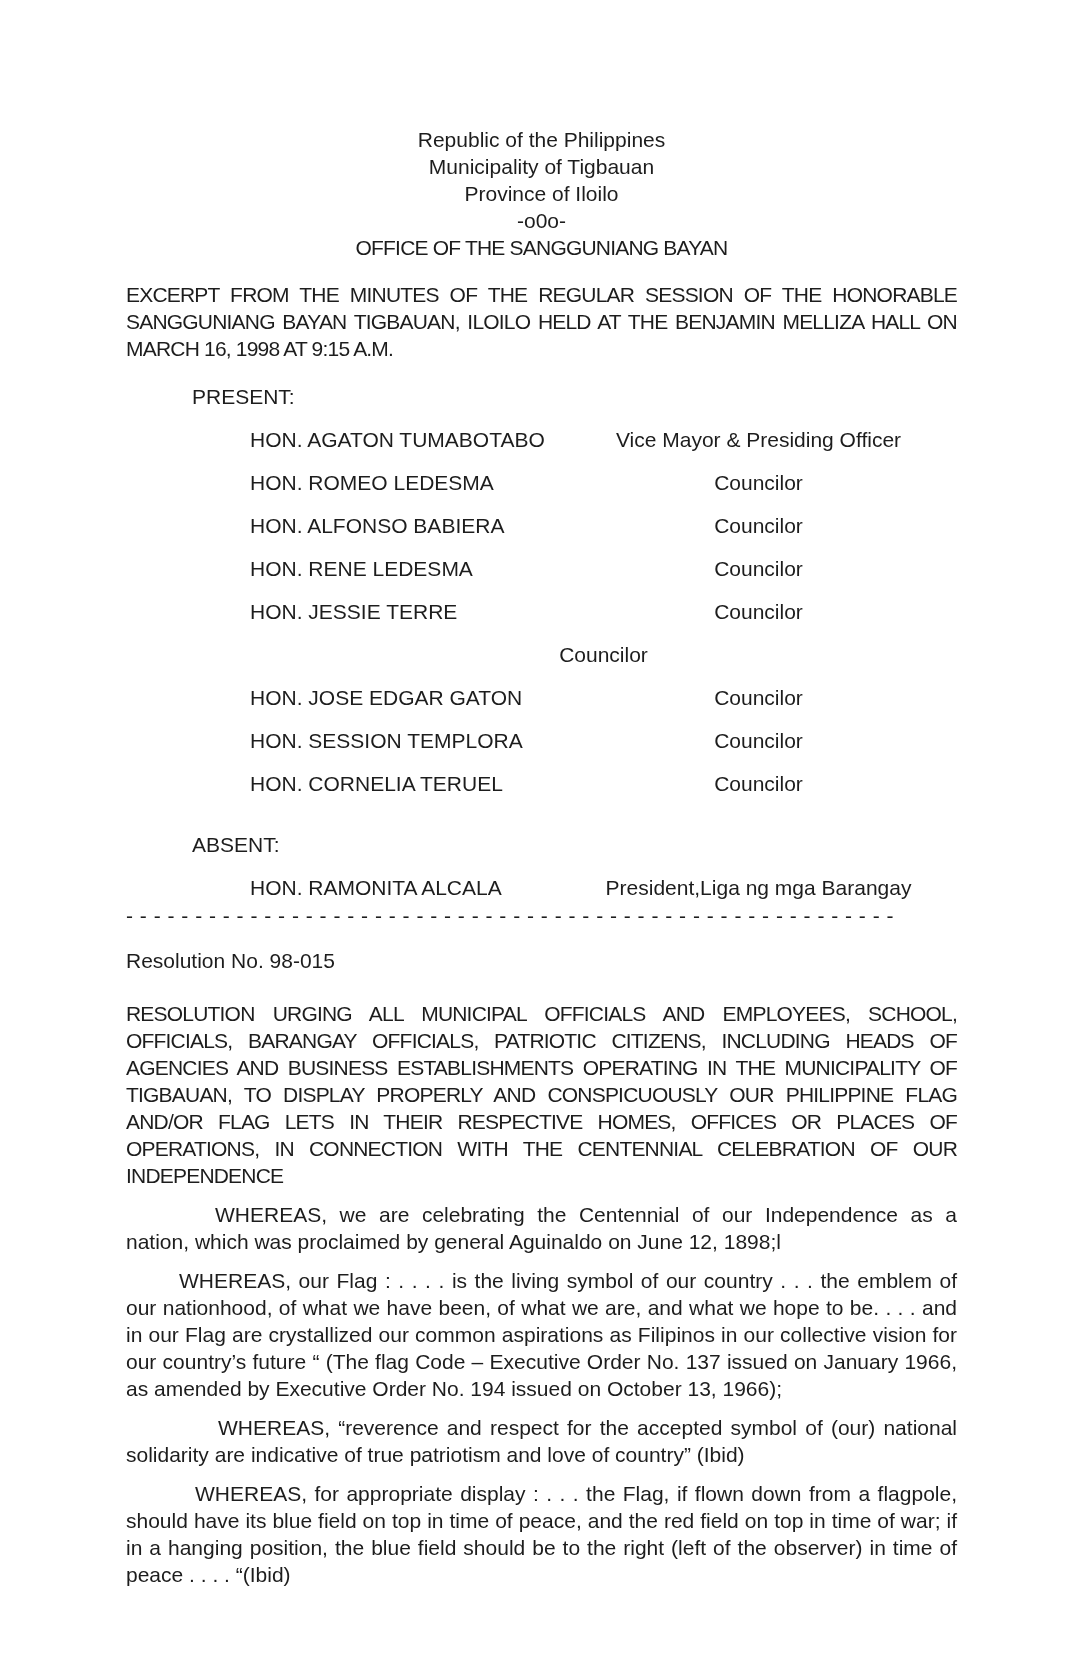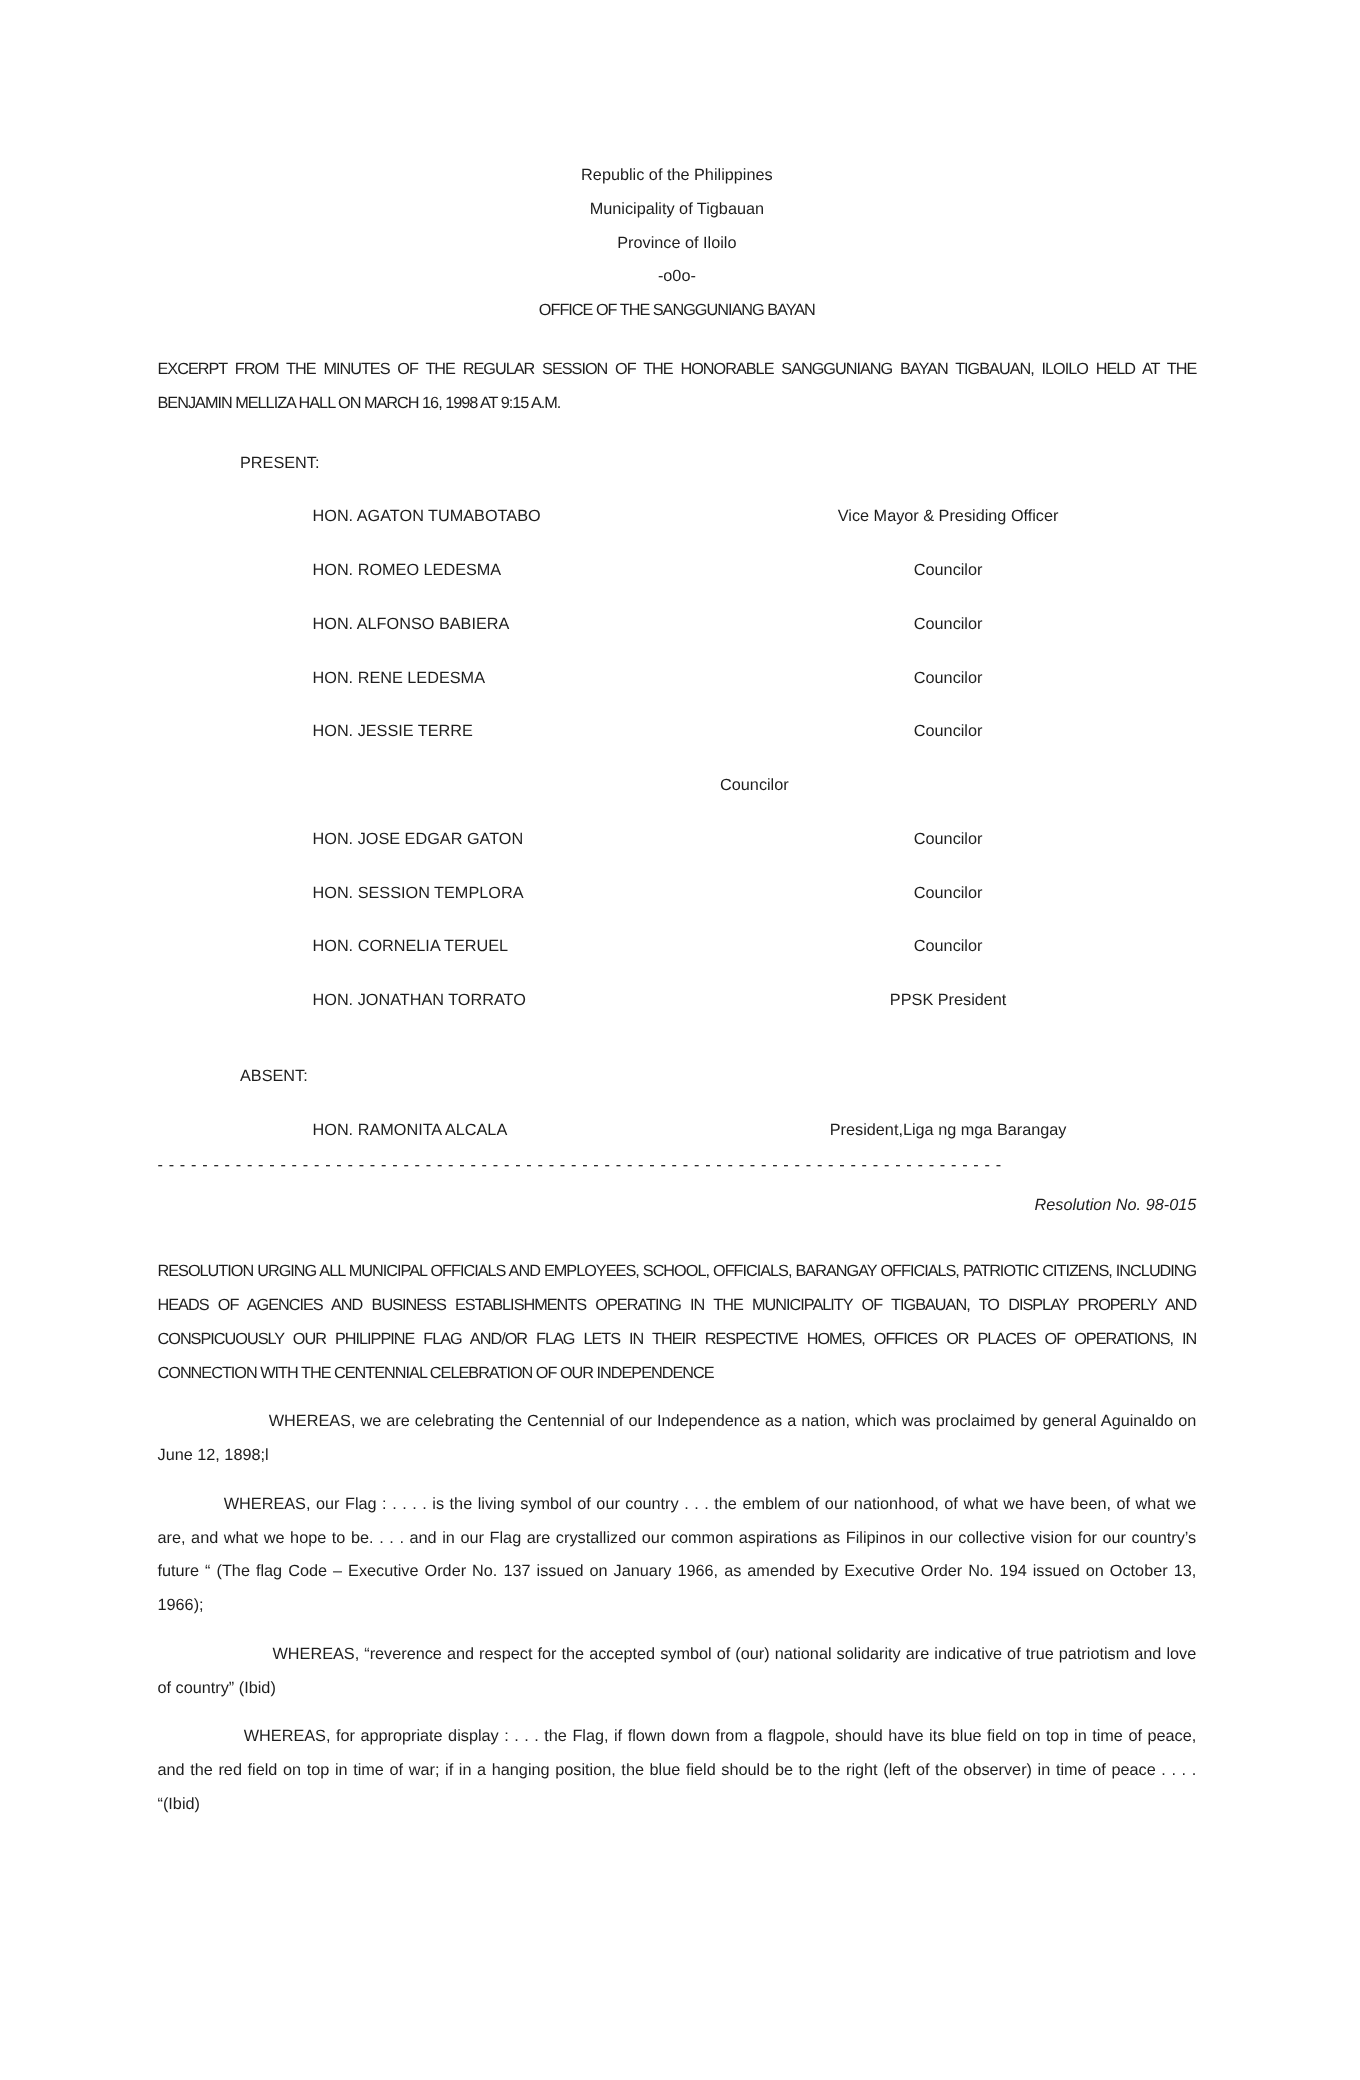--- a/index.html
+++ b/index.html
@@ -4,40 +4,40 @@
 <style>
   html, body { margin: 0; padding: 0; background: #ffffff; }
   body {
     width: 1088px; height: 1664px; position: relative;
     font-family: "Liberation Sans", sans-serif;
     color: #1d1d1d;
     -webkit-font-smoothing: antialiased;
   }
   .content {
     position: absolute; left: 126px; top: 126px; width: 831px;
-    font-size: 13px; line-height: 27px;
+    font-size: 21px; line-height: 27px;
   }
   p { margin: 0; }
   .hline { text-align: center; }
   .caps { letter-spacing: -0.8px; }
   .excerpt {
     margin-top: 20px; text-align: justify; letter-spacing: -0.8px;
   }
   .section-label { margin-top: 21px; padding-left: 66px; }
   .roster { margin-top: 16px; padding-left: 124px; }
   .roster-row { display: flex; margin-top: 16px; }
   .roster-row .name { width: 310px; flex: 0 0 auto; }
   .roster-row .title { flex: 1 1 auto; text-align: center; }
   .absent-label { margin-top: 34px; }
   .roster.absent { margin-top: 0; }
   .divider {
     margin-top: 1px; width: 768px; white-space: nowrap; overflow: hidden;
     letter-spacing: 0.5px;
   }
-  .res-no { margin-top: 5px; text-align: right; font-style: italic; }
+  .res-no { margin-top: 18px; text-align: left; }
   .res-title { margin-top: 26px; text-align: justify; }
   .whereas { margin-top: 12px; text-align: justify; }
   .indent-1 { text-indent: 89px; }
   .indent-2 { text-indent: 59px; }
   .indent-3 { text-indent: 53px; }
   .indent-4 { text-indent: 92px; }
   .indent-5 { text-indent: 69px; }
 </style>
 </head>
 <body>
@@ -85,24 +85,20 @@
       <div class="title">Councilor</div>
     </div>
     <div class="roster-row">
       <div class="name">HON. SESSION TEMPLORA</div>
       <div class="title">Councilor</div>
     </div>
     <div class="roster-row">
       <div class="name">HON. CORNELIA TERUEL</div>
       <div class="title">Councilor</div>
     </div>
-    <div class="roster-row">
-      <div class="name">HON. JONATHAN TORRATO</div>
-      <div class="title">PPSK President</div>
-    </div>
   </div>
 
   <div class="section-label absent-label">ABSENT:</div>
 
   <div class="roster absent">
     <div class="roster-row">
       <div class="name">HON. RAMONITA ALCALA</div>
       <div class="title">President,Liga ng mga Barangay</div>
     </div>
   </div>

